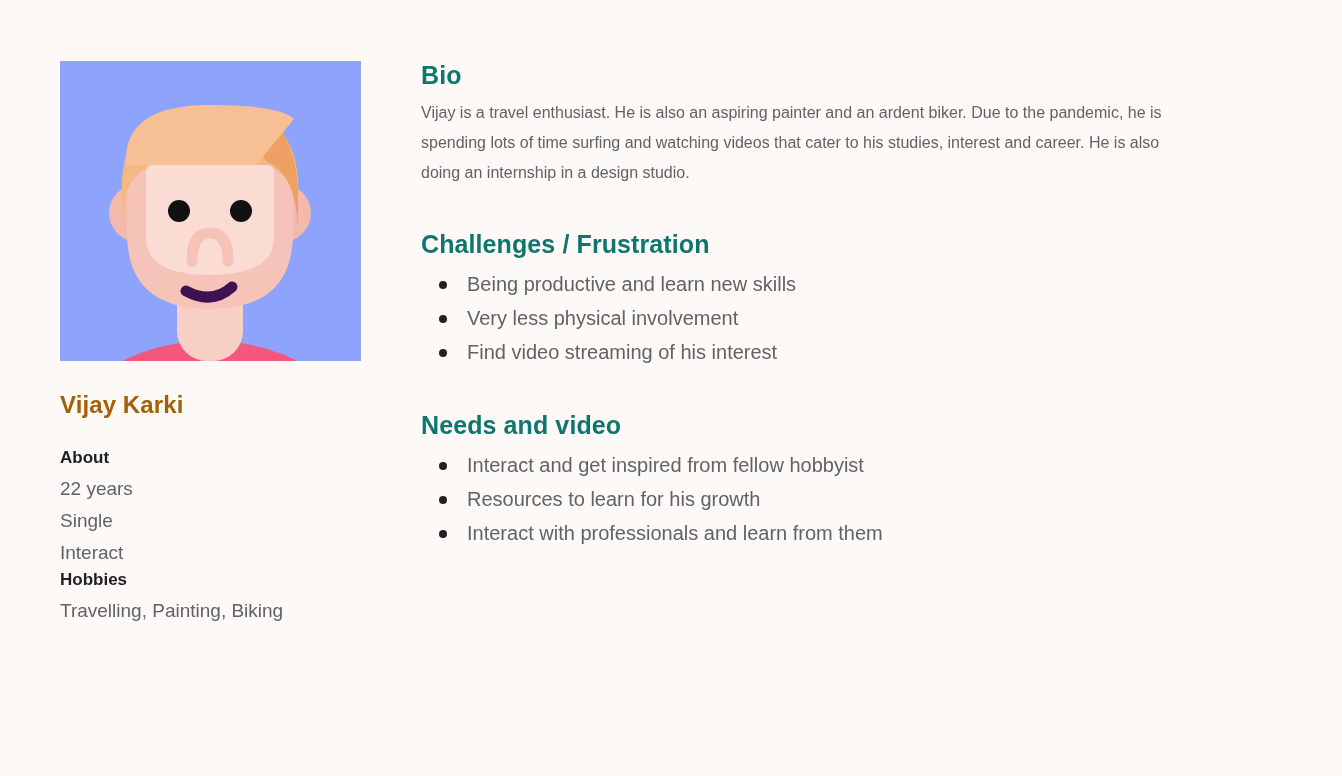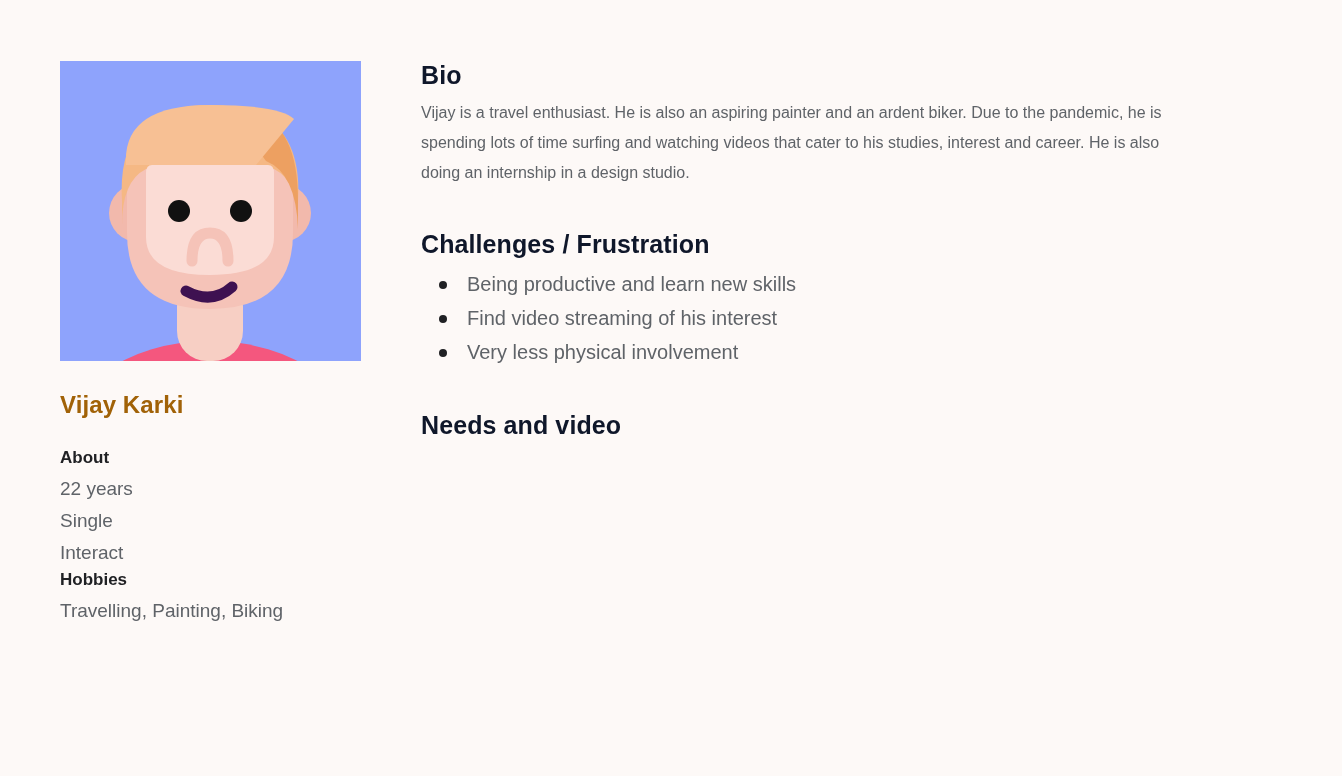--- a/index.html
+++ b/index.html
@@ -77,21 +77,21 @@
     top: 58px;
     width: 780px;
   }
 
   .section + .section { margin-top: 39px; }
 
   .section-title {
     margin: 0 0 6px 0;
     font-size: 25px;
     font-weight: bold;
-    color: #0f172a;
+    color: #0f766e;
     line-height: 34px;
     letter-spacing: 0.1px;
   }
 
   .section-body {
     margin: 0;
     font-size: 16px;
     line-height: 30px;
     color: #5f6368;
     max-width: 760px;
@@ -183,24 +183,29 @@
 
     <div class="section">
       <h2 class="section-title">Bio</h2>
       <p class="section-body">Vijay is a travel enthusiast. He is also an aspiring painter and an ardent biker. Due to the pandemic, he is spending lots of time surfing and watching videos that cater to his studies, interest and career. He is also doing an internship in a design studio.</p>
     </div>
 
     <div class="section">
       <h2 class="section-title">Challenges / Frustration</h2>
       <ul class="bullet-list">
         <li>Being productive and learn new skills</li>
+        <li>Very less physical involvement</li>
         <li>Find video streaming of his interest</li>
-        <li>Very less physical involvement</li>
       </ul>
     </div>
 
     <div class="section">
       <h2 class="section-title">Needs and video</h2>
+      <ul class="bullet-list">
+        <li>Interact and get inspired from fellow hobbyist</li>
+        <li>Resources to learn for his growth</li>
+        <li>Interact with professionals and learn from them</li>
+      </ul>
     </div>
 
   </div>
 
 </div>
 
 </body></html>

